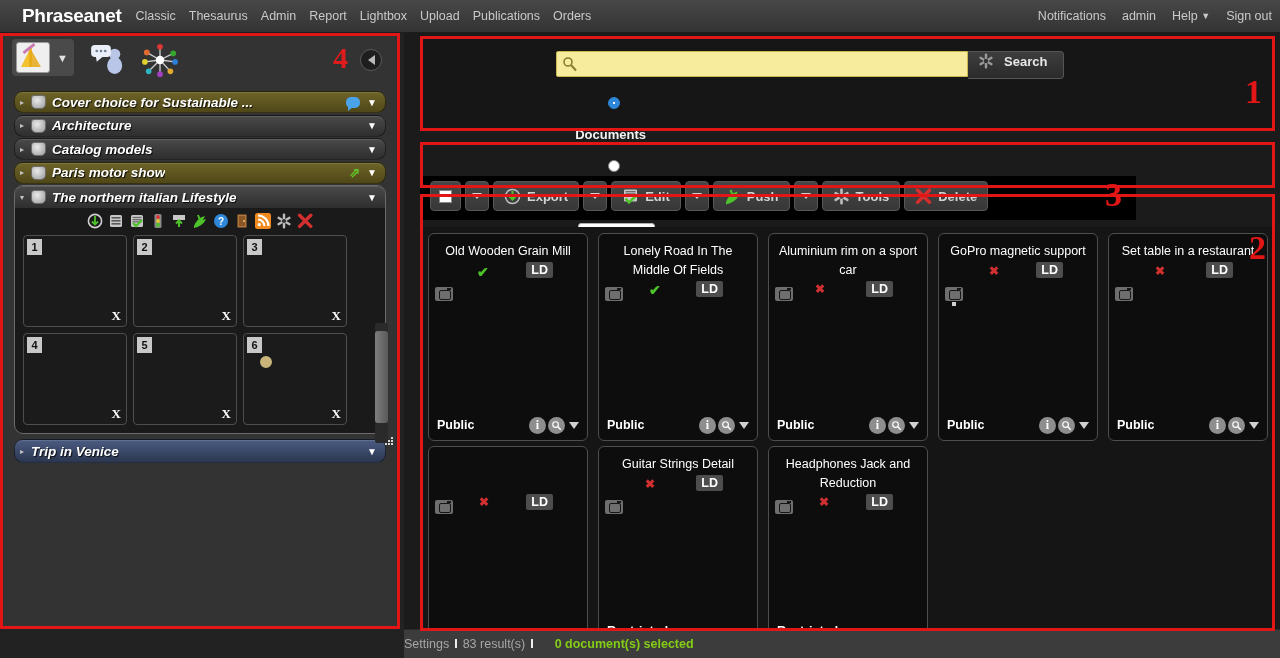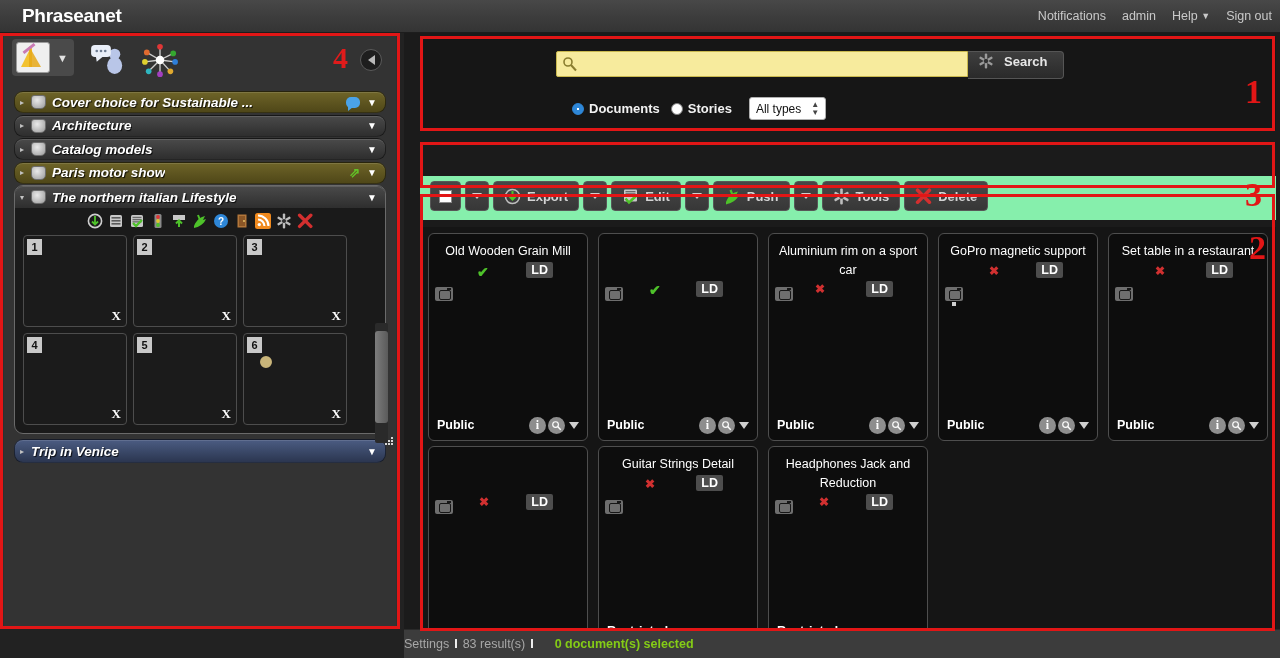--- a/index.html
+++ b/index.html
@@ -135,31 +135,31 @@
     font-family:"Liberation Sans",sans-serif;
   }
   .search-mag { position:absolute; left:6px; top:5px; width:16px;height:16px; }
   .searchbtn-wrap {
     height:28px; background:linear-gradient(#3e3e3e,#2a2a2a);
     border:1px solid #555; border-left:none; border-radius:0 4px 4px 0;
     display:flex; align-items:center; gap:10px; padding:0 16px 8px 10px;
   }
   .searchbtn-wrap .gear { width:16px;height:16px; }
   .searchbtn-wrap .slabel { font-size:13px;font-weight:bold;color:#e6e6e6;}
-  .optrow { position:absolute; left:152px; top:60px; display:flex; align-items:center; gap:5px; font-size:13px;}
+  .optrow { position:absolute; left:152px; top:60px; display:flex; align-items:center; gap:18px; font-size:13px;flex-direction:column;}
   .radio { width:12px;height:12px;border-radius:50%;background:#fff;border:1px solid #7e7e7e; position:relative; flex:none;}
   .radio.on { background:radial-gradient(circle,#fff 0 18%,#2e87d8 22% 100%); border-color:#2e87d8; }
   .optrow .oplabel { color:#f2f2f2; font-weight:bold; font-size:13px; margin-right:6px;}
   .typesel {
     margin-left:6px; height:23px; background:#fff; border:1px solid #b0b0b0; border-radius:3px;
     color:#111; font-size:12px; display:flex;align-items:center;padding:0 6px; gap:10px;
   }
   .typesel .updown { font-size:8px; line-height:8px; color:#444; display:flex;flex-direction:column;}
 
-  .toolzone { position:absolute; left:16px; top:143px; width:856px; height:44px; background:#86efac; }
+  .toolzone { position:absolute; left:16px; top:143px; width:716px; height:44px; background:#000000; }
   .toolbar { position:absolute; left:10px; top:5px; display:flex; align-items:center; gap:4px; }
   .tbtn {
     height:30px; display:flex;align-items:center; gap:6px; padding:0 10px;
     background:linear-gradient(#474747,#373737); border:1px solid #575757; border-radius:4px;
     font-size:13px; font-weight:bold; color:#d3d3d3;
   }
   .tbtn.small { padding:0 8px; }
   .tbtn .sq { width:13px;height:13px;background:#fff;border:1px solid #888; }
   .tbtn .ic { width:17px;height:17px; display:block; }
   .tsplit { width:24px; justify-content:center; padding:0; }
@@ -240,20 +240,30 @@
   .t-wheel{background:linear-gradient(#cfd6da 0 32%,#2a2a2a 32% 100%);position:relative;}
   .t-wheel:after{content:"";position:absolute;left:28%;top:38%;width:44%;height:52%;border-radius:50%;border:6px solid #c9b57a;}
 </style>
 </head>
 <body>
 
 <div class="app">
 
   <div class="topbar">
     <div class="brand">Phraseanet</div>
+    <div class="navlinks">
+      <a href="#">Classic</a>
+      <a href="#">Thesaurus</a>
+      <a href="#">Admin</a>
+      <a href="#">Report</a>
+      <a href="#">Lightbox</a>
+      <a href="#">Upload</a>
+      <a href="#">Publications</a>
+      <a href="#">Orders</a>
+    </div>
     <div class="topright">
       <a href="#">Notifications</a>
       <a href="#">admin</a>
       <a href="#">
         <span>Help</span>
         <span class="caret-dn">▼</span>
       </a>
       <a href="#">Sign out</a>
     </div>
   </div>
@@ -605,20 +615,21 @@
                     <circle cx="5.8" cy="5.8" r="3.6" fill="none" stroke="#fff" stroke-width="1.5"></circle>
                     <line x1="8.4" y1="8.4" x2="12.4" y2="12.4" stroke="#fff" stroke-width="1.8"></line>
                   </svg>
                 </span>
               <span class="smallcar"></span>
             </span>
           </div>
         </div>
 
         <div class="card">
+          <div class="ctitle">Lonely Road In The Middle Of Fields</div>
           <span class="cam" style="top:53px;"></span>
           <span class="chk" style="left:50px;top:48px;">✔</span>
           <span class="ld" style="right:34px;top:47px;">LD</span>
           <span class="cimg" style="top:68px;width:134px;height:83px;"><span class="p p-road"></span></span>
           <div class="cfoot">
             <span class="vis">Public</span>
             <span class="acts">
               <span class="rbtn i">i</span>
               <span class="rbtn">
                   <svg viewBox="0 0 14 14" width="11" height="11">

